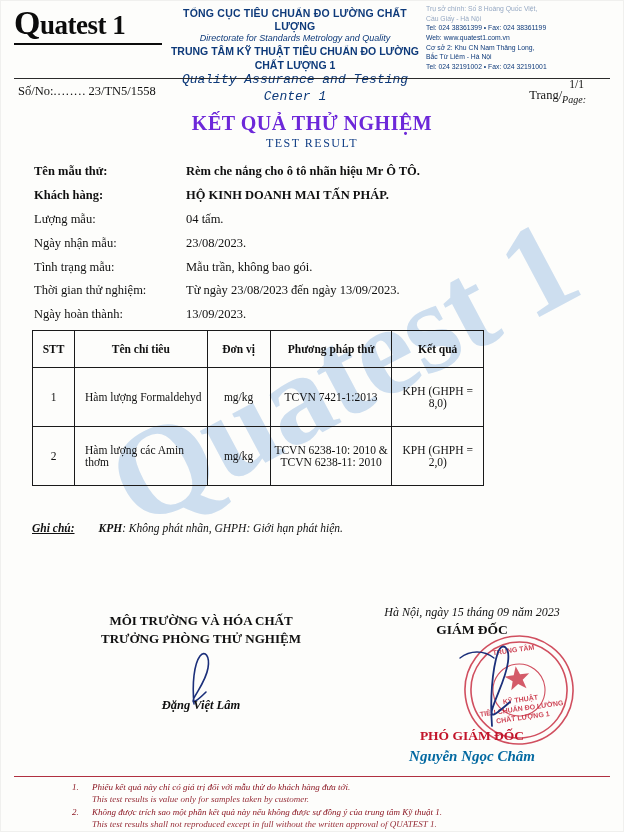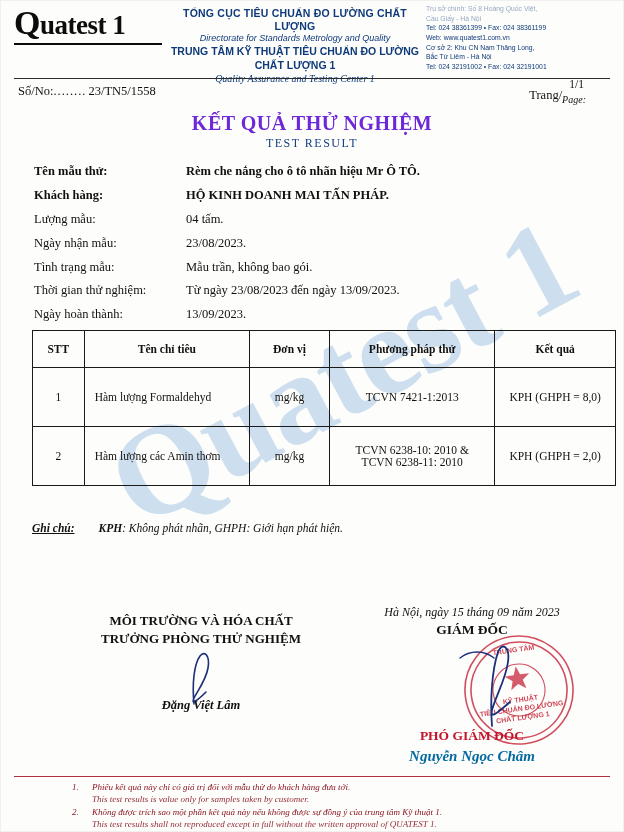--- a/index.html
+++ b/index.html
@@ -66,22 +66,22 @@
     font-style: italic;
     line-height: 1.3;
   }
   .center-block .l3 {
     font-family: "Liberation Sans", sans-serif;
     font-size: 10.5px;
     font-weight: bold;
     line-height: 1.3;
   }
   .center-block .l4 {
-    font-family: Liberation Serif, serif;
-    font-size: 10px;
+    font-family: Liberation Mono, monospace;
+    font-size: 13px;
     font-style: italic;
     line-height: 1.3;
   }
   .right-block {
     width: 188px;
     flex: 0 0 188px;
     font-family: "Liberation Sans", sans-serif;
     font-size: 6.8px;
     line-height: 1.42;
     color: #0e3a7a;
@@ -175,21 +175,21 @@
     flex: 0 0 152px;
   }
   .info-label.b { font-weight: bold; }
   .info-value.b { font-weight: bold; }
 
   
   table.result {
     position: absolute;
     top: 330px;
     left: 32px;
-    width: 584px;
+    width: 452px;
     border-collapse: collapse;
     font-size: 11.5px;
   }
   table.result th, table.result td {
     border: 1px solid #1a1a1a;
     text-align: center;
     vertical-align: middle;
   }
   table.result th {
     font-weight: bold;

